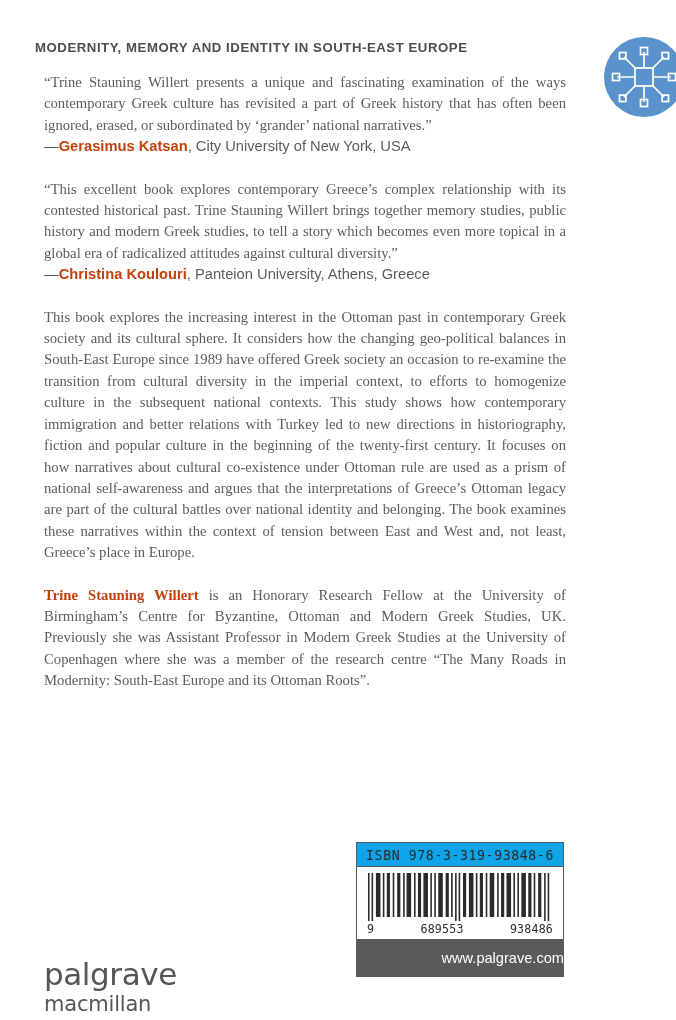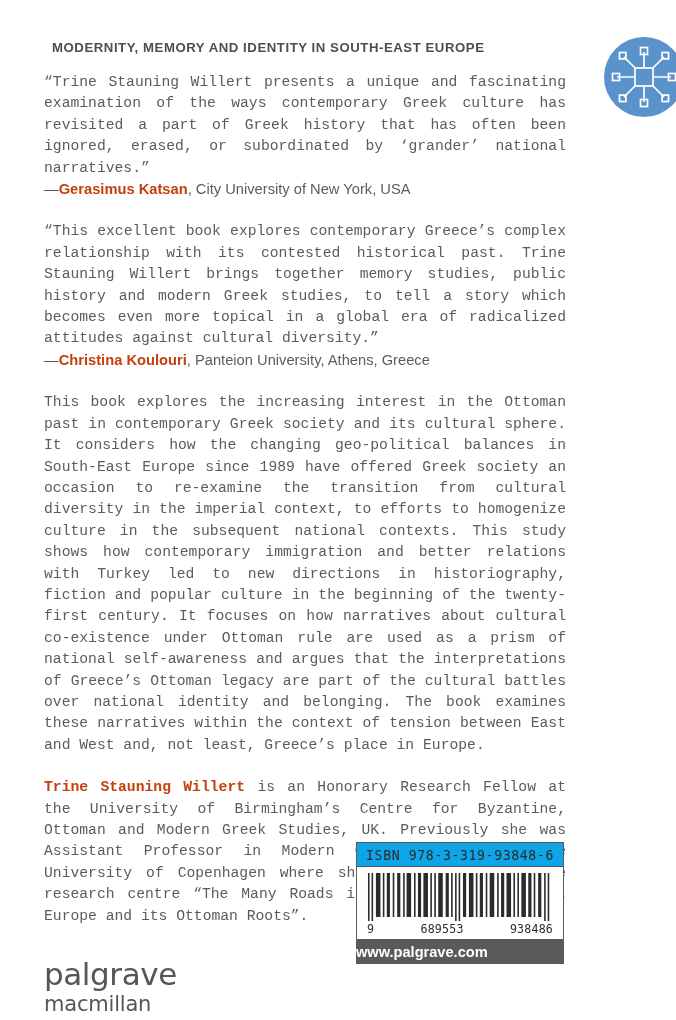--- a/index.html
+++ b/index.html
@@ -26,21 +26,21 @@
     height: 80px;
     border-radius: 50%;
     background: #5a93cc;
     overflow: hidden;
   }
   .series-logo svg { display: block; }
 
   
   .series-title {
     position: absolute;
-    left: 52px;
+    left: 35px;
     top: 40px;
     width: 520px;
     font-size: 13.2px;
     font-weight: bold;
     letter-spacing: 0.55px;
     color: #4e4e50;
     line-height: 1.2;
     font-family: "Liberation Sans", sans-serif;
   }
 
@@ -51,21 +51,21 @@
     top: 72px;
     width: 522px;
   }
   .para {
     font-size: 14.7px;
     line-height: 21.4px;
     color: #5c5c5e;
     text-align: justify;
     text-justify: inter-word;
     margin: 0 0 20px 0;
-    font-family: Liberation Mono, monospace;
+    font-family: Liberation Serif, serif;
     hyphens: none;
   }
   .quote-body { margin-bottom: 0; }
   .attrib {
     font-size: 14.7px;
     line-height: 21.4px;
     color: #5c5c5e;
     text-align: left;
     margin: 0 0 21px 0;
     font-family: "Liberation Sans", sans-serif;
@@ -145,26 +145,25 @@
   }
   .digits span {
     font-family: "DejaVu Sans Mono", monospace;
     font-size: 11.6px;
     color: #2b2b2d;
     letter-spacing: 0.2px;
   }
   .web-bar {
     background: #5a5a5c;
     text-align: center;
-    height: 25px;
+    height: 38px;
     display: flex;
     align-items: center;
-    justify-content: flex-start;
-    box-sizing: border-box;
-    font-weight: bold;
+    justify-content: flex-end;
+    box-sizing: border-box;
   }
   .web-bar span {
     color: #ffffff;
     font-size: 14.6px;
     font-family: "Liberation Sans", sans-serif;
   }
 </style>
 </head>
 <body>
 

